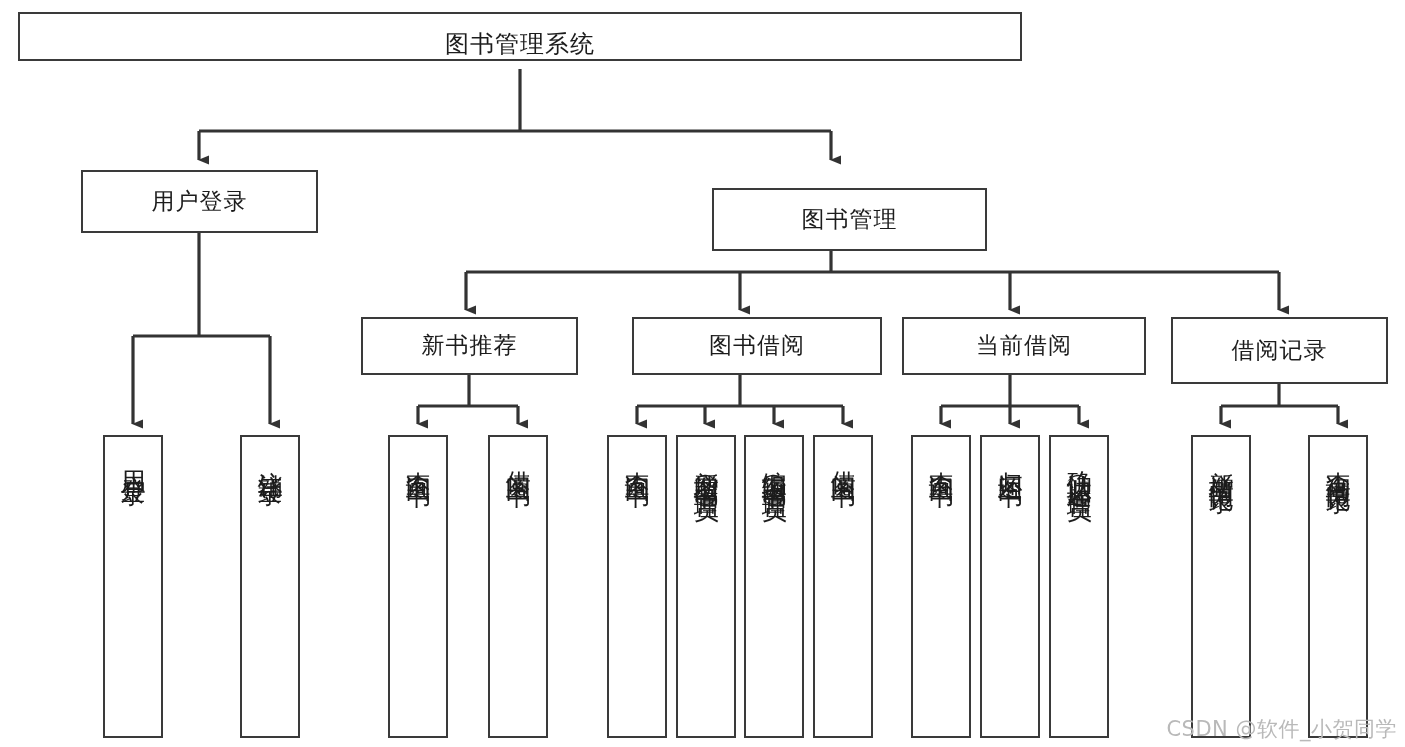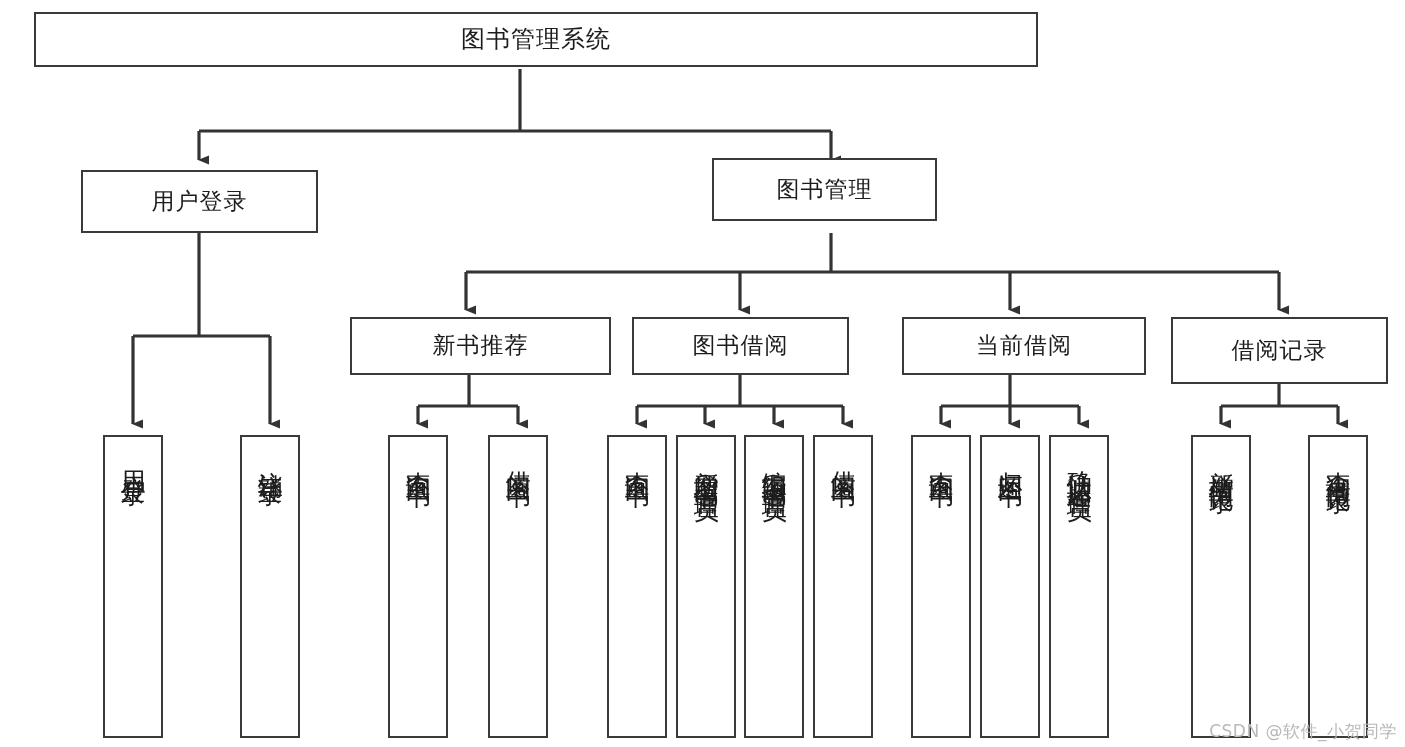--- a/index.html
+++ b/index.html
@@ -52,21 +52,21 @@
     font-size: 25px;
     line-height: 1.18;
     letter-spacing: 4px;
     white-space: nowrap;
     color: #1c1c1c;
   }
   .watermark {
     position: absolute;
     right: 8px;
     bottom: 4px;
-    font-size: 17px;
+    font-size: 21px;
     color: #b9b9b9;
     letter-spacing: 0.5px;
     white-space: nowrap;
   }
 </style>
 </head>
 <body>
 
 <div id="canvas">
 
@@ -116,35 +116,35 @@
       <path d="M1010,406 L1010,424" marker-end="url(#arrow)"></path>
       <path d="M1079,406 L1079,424" marker-end="url(#arrow)"></path>
 
       <path d="M1279,375 L1279,406"></path>
       <path d="M1221,406 L1338,406"></path>
       <path d="M1221,406 L1221,424" marker-end="url(#arrow)"></path>
       <path d="M1338,406 L1338,424" marker-end="url(#arrow)"></path>
     </g>
   </svg>
 
-  <div class="node horiz root" style="left:34px; top:12px; width:1004px; height:55px;">
+  <div class="node horiz root" style="left:18px; top:12px; width:1004px; height:49px;align-items:flex-end;">
     <span>图书管理系统</span>
   </div>
 
   <div class="node horiz" style="left:81px; top:170px; width:237px; height:63px;">
     <span>用户登录</span>
   </div>
-  <div class="node horiz" style="left:712px; top:158px; width:225px; height:63px;">
+  <div class="node horiz" style="left:712px; top:188px; width:275px; height:63px;">
     <span>图书管理</span>
   </div>
 
-  <div class="node horiz" style="left:350px; top:317px; width:261px; height:58px;">
+  <div class="node horiz" style="left:361px; top:317px; width:217px; height:58px;">
     <span>新书推荐</span>
   </div>
-  <div class="node horiz" style="left:632px; top:317px; width:217px; height:58px;">
+  <div class="node horiz" style="left:632px; top:317px; width:250px; height:58px;">
     <span>图书借阅</span>
   </div>
   <div class="node horiz" style="left:902px; top:317px; width:244px; height:58px;">
     <span>当前借阅</span>
   </div>
   <div class="node horiz" style="left:1171px; top:317px; width:217px; height:67px;">
     <span>借阅记录</span>
   </div>
 
   <div class="node vert" style="left:103px; top:435px; width:60px; height:303px;">

